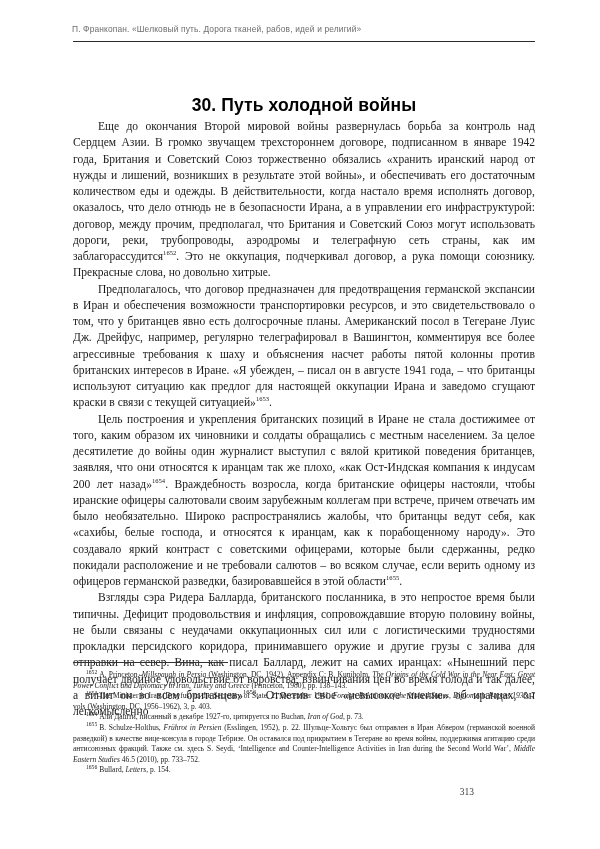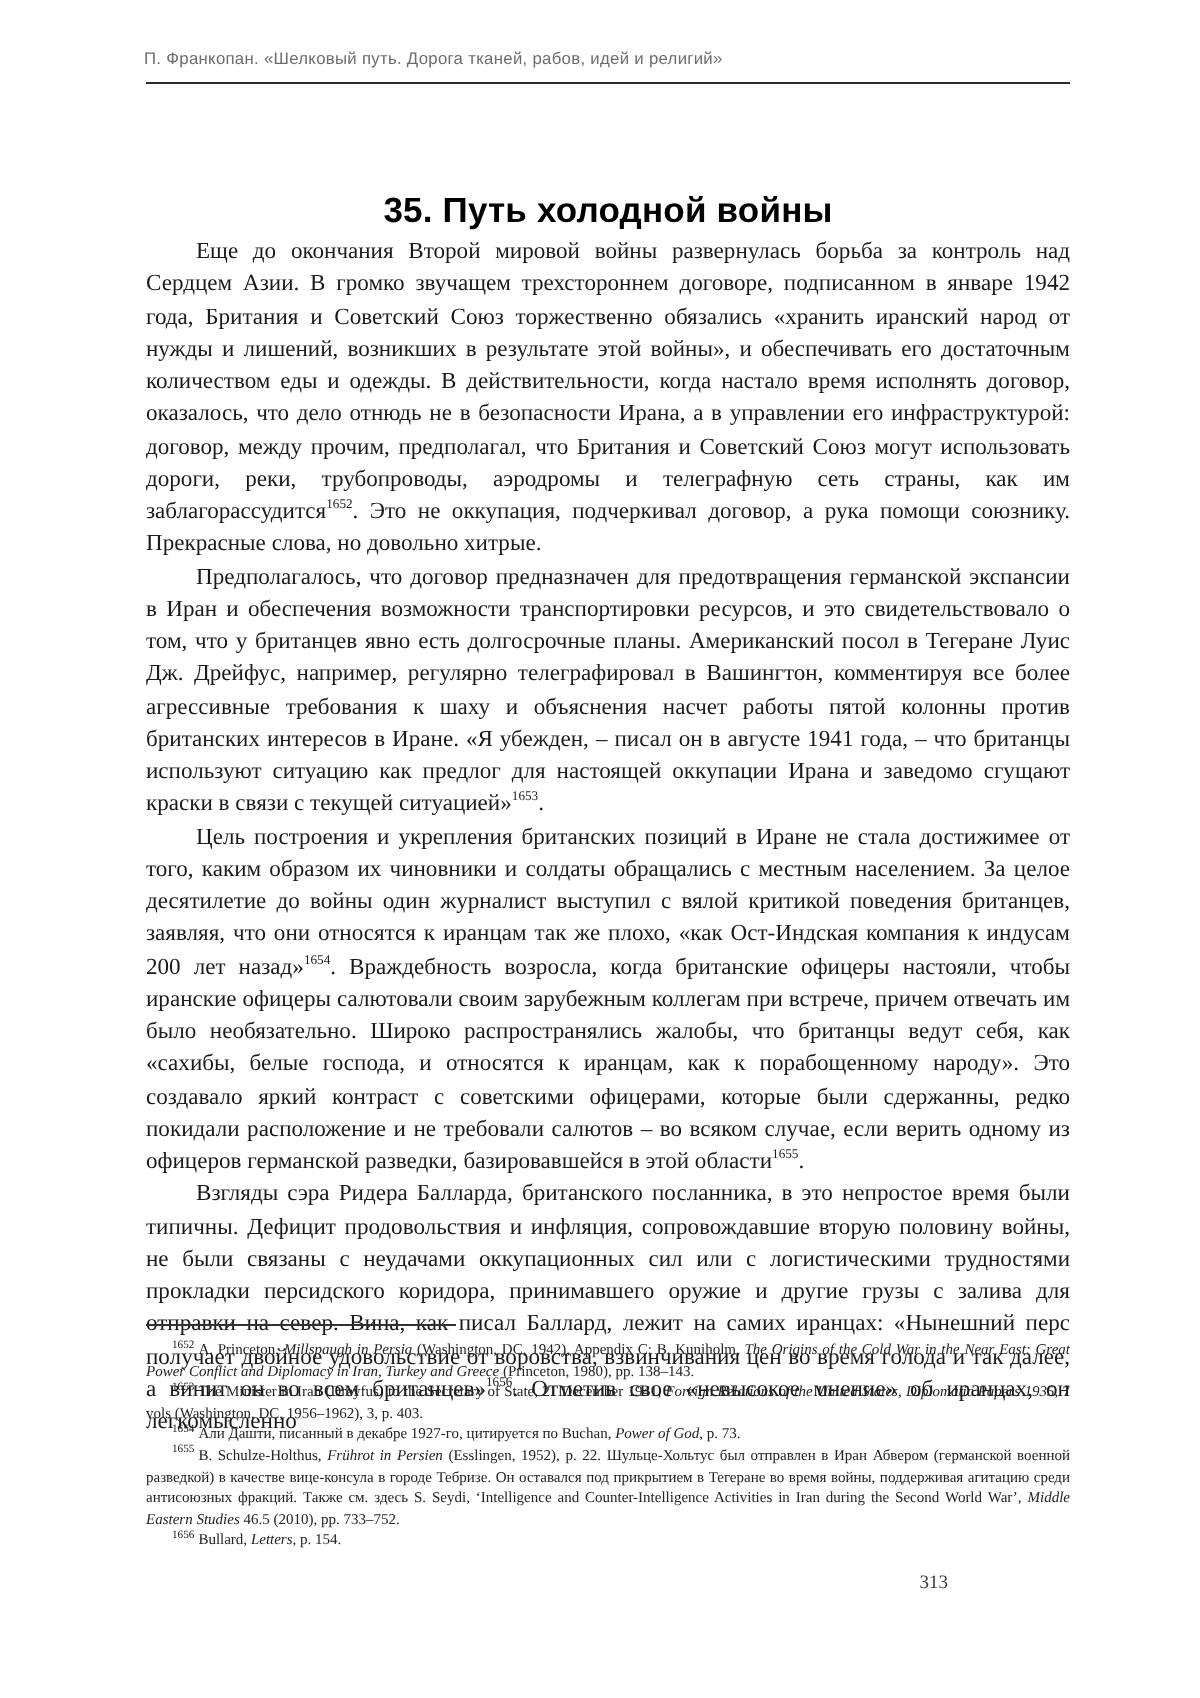--- a/index.html
+++ b/index.html
@@ -128,39 +128,39 @@
 </style>
 </head>
 <body>
 
 <div class="page">
 
   <div class="running-head">П. Франкопан.  «Шелковый путь. Дорога тканей, рабов, идей и религий»</div>
 
   <div class="head-rule"></div>
 
-  <h1 class="chapter-title">35. Путь холодной войны</h1>
+  <h1 class="chapter-title">30. Путь холодной войны</h1>
 
   <div class="body-text">
 
     <p><span>Еще до окончания Второй мировой войны развернулась борьба за контроль над Сердцем Азии. В громко звучащем трехстороннем договоре, подписанном в январе 1942 года, Британия и Советский Союз торжественно обязались «хранить иранский народ от нужды и лишений, возникших в результате этой войны», и обеспечивать его достаточным количеством еды и одежды. В действительности, когда настало время исполнять договор, оказалось, что дело отнюдь не в безопасности Ирана, а в управлении его инфраструктурой: договор, между прочим, предполагал, что Британия и Советский Союз могут использовать дороги, реки, трубопроводы, аэродромы и телеграфную сеть страны, как им заблагорассудится</span><sup>1652</sup><span>. Это не оккупация, подчеркивал договор, а рука помощи союзнику. Прекрасные слова, но довольно хитрые.</span></p>
 
     <p><span>Предполагалось, что договор предназначен для предотвращения германской экспансии в Иран и обеспечения возможности транспортировки ресурсов, и это свидетельствовало о том, что у британцев явно есть долгосрочные планы. Американский посол в Тегеране Луис Дж. Дрейфус, например, регулярно телеграфировал в Вашингтон, комментируя все более агрессивные требования к шаху и объяснения насчет работы пятой колонны против британских интересов в Иране. «Я убежден, – писал он в августе 1941 года, – что британцы используют ситуацию как предлог для настоящей оккупации Ирана и заведомо сгущают краски в связи с текущей ситуацией»</span><sup>1653</sup><span>.</span></p>
 
     <p><span>Цель построения и укрепления британских позиций в Иране не стала достижимее от того, каким образом их чиновники и солдаты обращались с местным населением. За целое десятилетие до войны один журналист выступил с вялой критикой поведения британцев, заявляя, что они относятся к иранцам так же плохо, «как Ост-Индская компания к индусам 200 лет назад»</span><sup>1654</sup><span>. Враждебность возросла, когда британские офицеры настояли, чтобы иранские офицеры салютовали своим зарубежным коллегам при встрече, причем отвечать им было необязательно. Широко распространялись жалобы, что британцы ведут себя, как «сахибы, белые господа, и относятся к иранцам, как к порабощенному народу». Это создавало яркий контраст с советскими офицерами, которые были сдержанны, редко покидали расположение и не требовали салютов – во всяком случае, если верить одному из офицеров германской разведки, базировавшейся в этой области</span><sup>1655</sup><span>.</span></p>
 
     <p><span>Взгляды сэра Ридера Балларда, британского посланника, в это непростое время были типичны. Дефицит продовольствия и инфляция, сопровождавшие вторую половину войны, не были связаны с неудачами оккупационных сил или с логистическими трудностями прокладки персидского коридора, принимавшего оружие и другие грузы с залива для отправки на север. Вина, как писал Баллард, лежит на самих иранцах: «Нынешний перс получает двойное удовольствие от воровства, взвинчивания цен во время голода и так далее, а винит он во всем британцев»</span><sup>1656</sup><span>. Отметив свое «невысокое мнение» об иранцах, он легкомысленно</span></p>
 
   </div>
 
   <div class="fn-rule"></div>
 
   <div class="footnotes" id="footnotes">
       <p><span class="fn-num">1652</span><span>A. Princeton, </span><i>Millspaugh in Persia</i><span> (Washington, DC, 1942), Appendix C; B. Kuniholm, </span><i>The Origins of the Cold War in the Near East: Great Power Conflict and Diplomacy in Iran, Turkey and Greece</i><span> (Princeton, 1980), pp. 138–143.</span></p>
       <p><span class="fn-num">1653</span><span>The Minister in Iran (Dreyfus) to the Secretary of State, 21 December 1941, </span><i>Foreign Relations of the United States, Diplomatic Papers 1935</i><span>, 7 vols (Washington, DC, 1956–1962), 3, p. 403.</span></p>
-      <p><span class="fn-num">1654</span><span>Али Дашти, писанный в декабре 1927-го, цитируется по Buchan, </span><i>Power of God</i><span>, p. 73.</span></p>
+      <p><span class="fn-num">1654</span><span>Али Дашти, писанный в декабре 1927-го, цитируется по Buchan, </span><i>Iran of God</i><span>, p. 73.</span></p>
       <p><span class="fn-num">1655</span><span>B. Schulze-Holthus, </span><i>Frührot in Persien</i><span> (Esslingen, 1952), p. 22. Шульце-Хольтус был отправлен в Иран Абвером (германской военной разведкой) в качестве вице-консула в городе Тебризе. Он оставался под прикрытием в Тегеране во время войны, поддерживая агитацию среди антисоюзных фракций. Также см. здесь S. Seydi, ‘Intelligence and Counter-Intelligence Activities in Iran during the Second World War’, </span><i>Middle Eastern Studies</i><span> 46.5 (2010), pp. 733–752.</span></p>
       <p><span class="fn-num">1656</span><span>Bullard, </span><i>Letters</i><span>, p. 154.</span></p>
     </div>
 
   <div class="folio">313</div>
 
 </div>
 
 </body></html>

